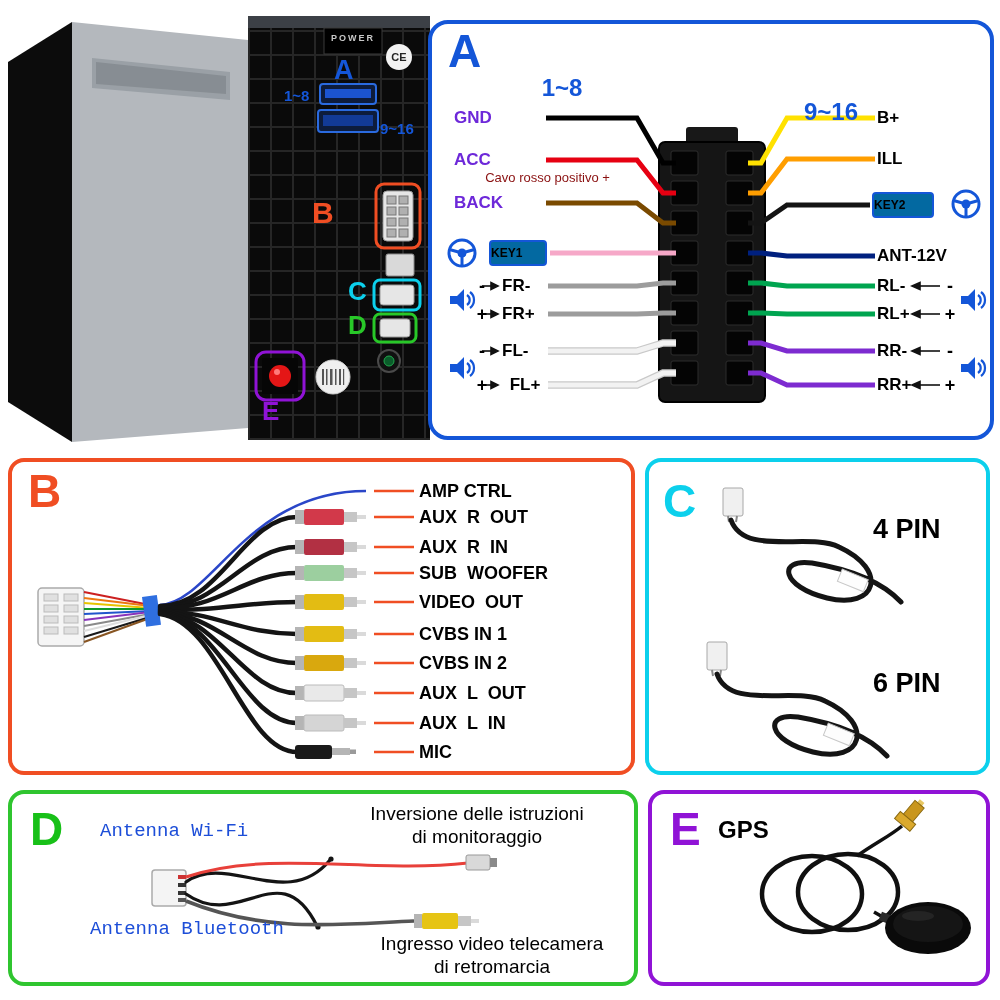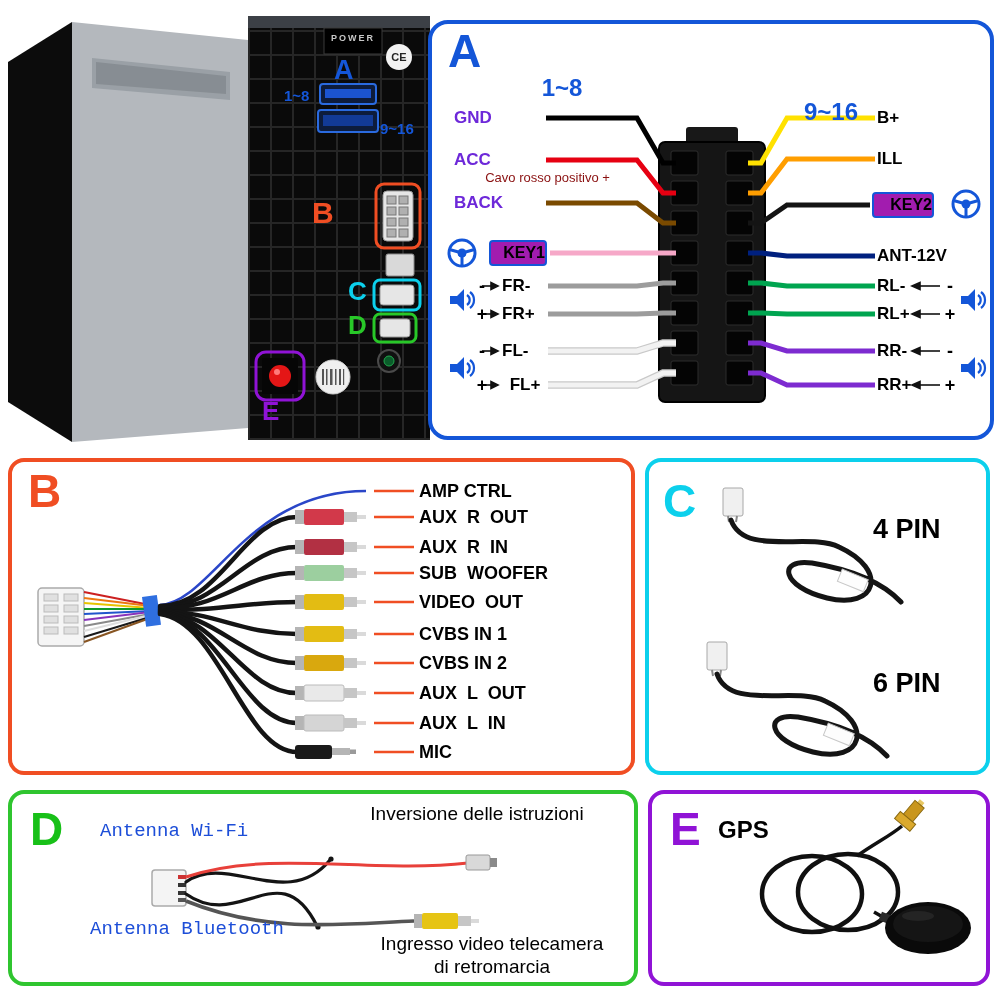--- a/index.html
+++ b/index.html
@@ -16,21 +16,21 @@
   #panel-a .ptitle{color:#1456d8;left:16px;top:4px;}
   #panel-b .ptitle{color:#f04e23;left:16px;top:6px;}
   #panel-c .ptitle{color:#0cd0ec;left:14px;top:16px;}
   #panel-d .ptitle{color:#18c018;left:18px;top:12px;}
   #panel-e .ptitle{color:#9013d6;left:18px;top:12px;}
   
   .pa-h{position:absolute;color:#1456d8;font-weight:bold;font-size:24px;text-align:center;}
   .pa-left{position:absolute;left:22px;width:90px;text-align:left;font-weight:bold;font-size:17px;line-height:22px;white-space:pre;color:#6d28d9;}
   .pa-spk{position:absolute;left:70px;width:46px;text-align:left;font-weight:bold;font-size:17px;line-height:22px;white-space:pre;color:#000;}
   .pa-right{position:absolute;left:445px;width:100px;text-align:left;font-weight:bold;font-size:17px;line-height:22px;white-space:pre;color:#000;}
-  .key-box{position:absolute;border:2px solid #1456d8;border-radius:4px;text-align:right;font-weight:bold;font-size:16px;line-height:22px;color:#000;background:#a21caf;}
+  .key-box{position:absolute;border:2px solid #1456d8;border-radius:4px;text-align:left;font-weight:bold;font-size:12px;line-height:22px;color:#000;background:#0369a1;}
   .pa-sign{position:absolute;width:12px;text-align:center;font-weight:bold;font-size:18px;line-height:22px;color:#000;}
   .acc-note{position:absolute;left:18px;top:146px;width:195px;text-align:center;font-size:13px;color:#8a1010;}
   
   .pb-label{position:absolute;left:407px;width:210px;font-weight:bold;font-size:18px;line-height:22px;white-space:pre;color:#000;}
   
   .pc-label{position:absolute;left:224px;font-weight:bold;font-size:27px;line-height:30px;color:#000;}
   
   .pd-serif{position:absolute;font-family:Liberation Mono, monospace;font-size:19px;line-height:23px;color:#1d4ed8;}
   .pd-note{position:absolute;font-size:19px;line-height:23px;color:#000;text-align:center;}
   
@@ -416,20 +416,21 @@
         <rect x="402" y="120" width="8" height="14" fill="#b5b5b5"></rect>
         <rect x="410" y="119" width="36" height="16" rx="2" fill="#e6c414"></rect>
         <rect x="446" y="122" width="13" height="10" fill="#c6c6c6"></rect>
         <rect x="459" y="125" width="8" height="4" fill="#dadada"></rect>
       </g>
     </svg>
     <div class="ptitle">D</div>
     <div class="pd-serif" style="left:88px;top:26px;">Antenna Wi-Fi</div>
     <div class="pd-serif" style="left:78px;top:124px;">Antenna Bluetooth</div>
     <div class="pd-note" style="left:330px;top:8px;width:270px;">Inversione delle istruzioni</div>
+    <div class="pd-note" style="left:330px;top:31px;width:270px;">di monitoraggio</div>
     <div class="pd-note" style="left:335px;top:161px;width:290px;">di retromarcia</div>
     <div class="pd-note" style="left:335px;top:138px;width:290px;">Ingresso video telecamera</div>
   </div>
 
   <div class="panel" id="panel-e">
     <svg class="layer" width="334" height="188" viewBox="0 0 334 188">
       <g fill="none" stroke="#101010" stroke-width="4.5">
         <ellipse cx="160" cy="100" rx="50" ry="38"></ellipse>
         <ellipse cx="196" cy="98" rx="50" ry="38"></ellipse>
         <path d="M205,62 C 225,48 238,42 250,32" stroke-width="3.5"></path>

